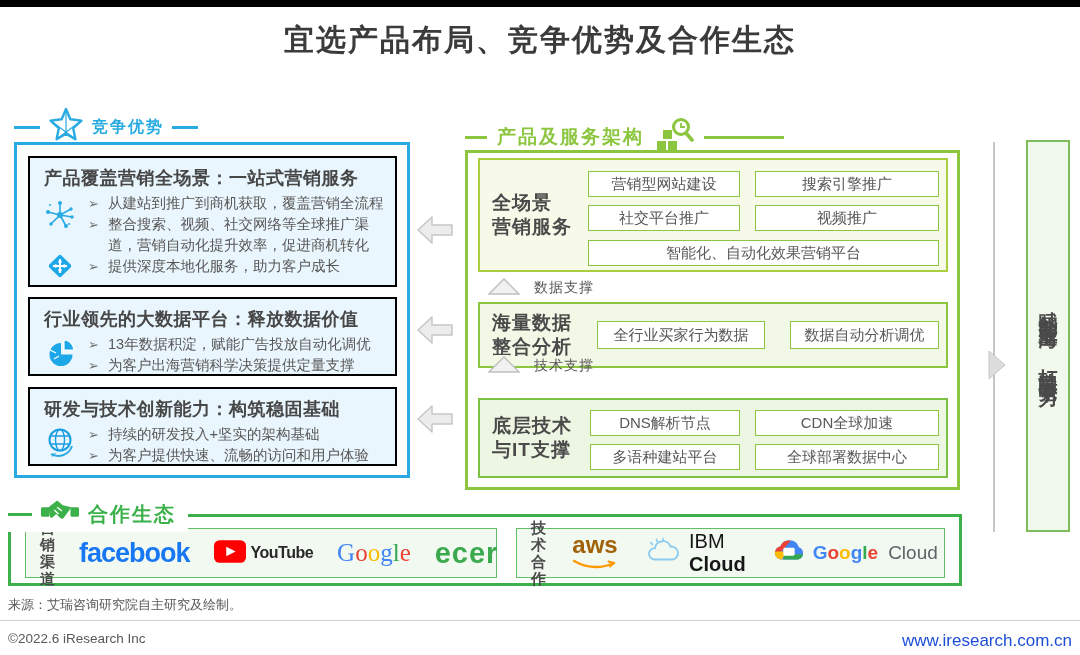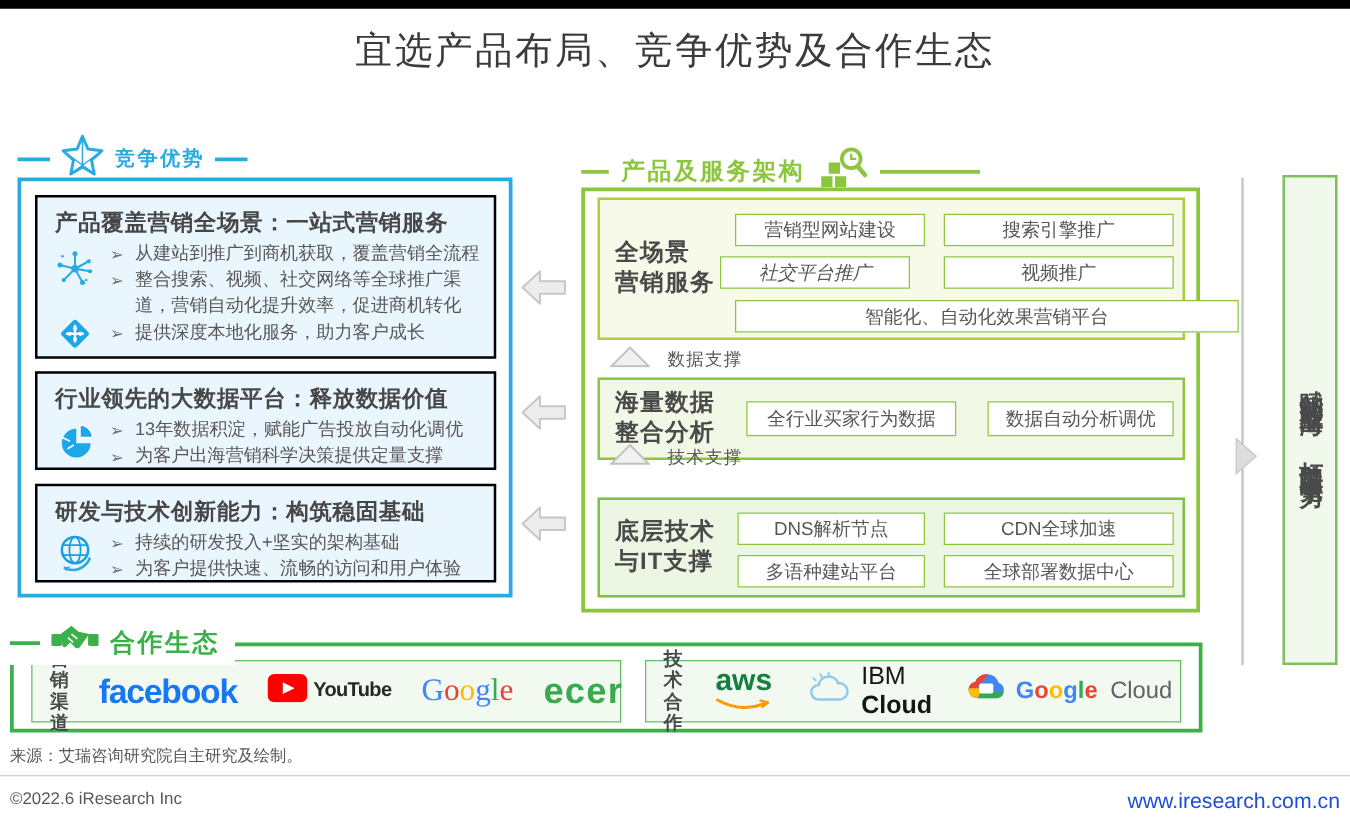--- a/index.html
+++ b/index.html
@@ -1,21 +1,21 @@
 <!DOCTYPE html>
 <html><head>
 <meta charset="utf-8">
 <style>
   * { margin:0; padding:0; box-sizing:border-box; }
   body { background:#fff; font-family:"Liberation Sans","DejaVu Sans",sans-serif; }
   #canvas { position:relative; width:1080px; height:655px; background:#fff; overflow:hidden; }
 
   .topbar { position:absolute; left:0; top:0; width:1080px; height:7px; background:#000; }
   .main-title { position:absolute; top:20px; left:0; width:100%; text-align:center;
-    font-size:30px; font-weight:normal; color:#3B3B3B; letter-spacing:2px; }
+    font-size:30px; font-weight:bold; color:#3B3B3B; letter-spacing:2px; }
 
   
   .comp-box { position:absolute; left:14px; top:142px; width:396px; height:336px;
     border:3px solid #29ABE2; background:#fff; }
   .comp-header { position:absolute; left:14px; top:110px; height:34px; display:flex; align-items:center; gap:8px; }
   .dash-blue { width:26px; height:3px; background:#29ABE2; }
   .hdr-blue { font-size:16px; font-weight:bold; color:#29ABE2; letter-spacing:2px; }
 
   .card { position:absolute; left:11px; width:369px; background:#E9F6FD; border:2px solid #000000; }
   .card-title { font-size:18px; font-weight:bold; color:#474747; margin:8px 12px 3px 14px; letter-spacing:0.5px; }
@@ -67,21 +67,21 @@
   .partner-box-left { left:14px; width:472px; gap:24px; }
   .partner-box-right { left:505px; width:429px; gap:26px; }
   .group-label { font-size:15px; font-weight:bold; color:#4A4A4A; line-height:17px; }
 
   .logo-facebook { font-size:27px; font-weight:bold; color:#1877F2; letter-spacing:-1px; }
   .logo-youtube { display:flex; align-items:center; gap:5px; }
   .logo-youtube-text { font-size:16px; font-weight:bold; color:#282828; letter-spacing:-0.5px; }
   .logo-google { font-family:"Liberation Serif","DejaVu Serif",serif; font-size:25px; letter-spacing:0; }
   .logo-ecer { font-size:29px; font-weight:bold; color:#3BAA4E; letter-spacing:1px; }
   .logo-aws { display:flex; flex-direction:column; align-items:center; line-height:1; }
-  .logo-aws-text { font-size:24px; font-weight:bold; color:#15803d; letter-spacing:0; }
+  .logo-aws-text { font-size:24px; font-weight:bold; color:#a16207; letter-spacing:0; }
   .logo-ibm { display:flex; align-items:center; gap:7px;justify-content:flex-end; }
   .logo-ibm-text { font-size:20px; color:#161616; }
   .logo-ibm-text b { font-weight:bold; }
   .logo-gcloud { display:flex; align-items:center; gap:7px; }
   .logo-gcloud-google { font-size:19px; font-weight:bold; }
   .logo-gcloud-cloud { font-size:19px; color:#5F6368; margin-left:3px; }
 
   
   .source-note { position:absolute; left:8px; top:596px; font-size:13px; color:#595757; }
   .footer-divider { position:absolute; left:0; top:620px; width:1080px; border-top:1.5px solid #CFCFCF; }
@@ -239,23 +239,23 @@
 
   <div class="arch-box">
 
     <div class="subbox subbox-a">
       <div class="sub-label">
         <div>全场景</div>
         <div>营销服务</div>
       </div>
       <div class="white-item" style="left:108px; top:11px; width:152px;">营销型网站建设</div>
       <div class="white-item" style="left:275px; top:11px; width:184px;">搜索引擎推广</div>
-      <div class="white-item" style="left:96px; top:45px; width:152px;font-style:italic;">社交平台推广</div>
+      <div class="white-item" style="left:108px; top:45px; width:152px;">社交平台推广</div>
       <div class="white-item" style="left:275px; top:45px; width:184px;">视频推广</div>
-      <div class="white-item" style="left:108px; top:80px; width:403px;">智能化、自动化效果营销平台</div>
+      <div class="white-item" style="left:108px; top:80px; width:351px;">智能化、自动化效果营销平台</div>
     </div>
 
     <div class="support-row" style="left:20px; top:126px;">
       <span>
         <svg width="32" height="17" viewBox="0 0 32 17">
             <path d="M16 1 L31 16 H1 Z" fill="#F1F1F1" stroke="#C0C0C0" stroke-width="1.5"></path>
           </svg>
       </span>
       <span class="support-label">数据支撑</span>
     </div>

